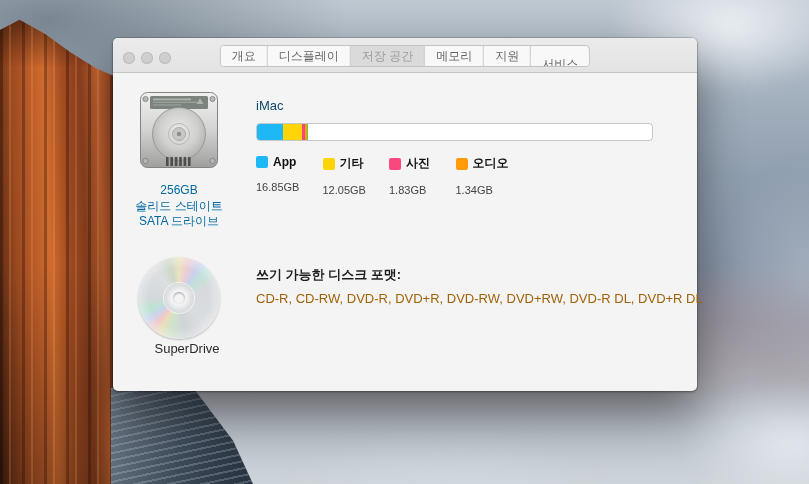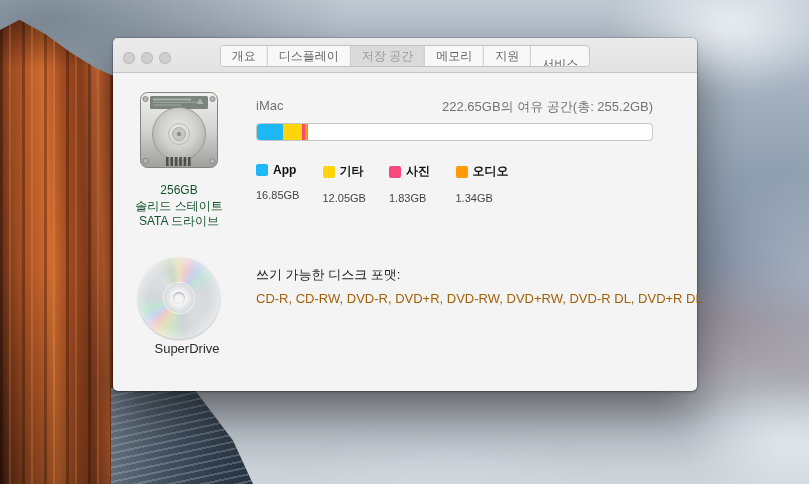--- a/index.html
+++ b/index.html
@@ -53,21 +53,21 @@
     white-space:nowrap; cursor:default; }
   .tab:last-child { border-right:none;margin-top:8px; }
   .tab.selected { background:#dadada; color:#9b9b9b; }
 
   .content { position:absolute; top:35px; left:0; right:0; bottom:0; }
 
   
   .left-col { position:absolute; left:0; top:0; width:132px; text-align:center; }
   .hd-icon { position:absolute; left:26px; top:18px; }
   .drive-label { position:absolute; left:0; top:110px; width:132px;
-    font-size:12px; line-height:15.5px; color:#14532d; white-space:pre-line; }
+    font-size:12px; line-height:15.5px; color:#0369a1; white-space:pre-line; }
   .disc { position:absolute; left:25px; top:184px; width:82px; height:82px; border-radius:50%;
     background:
       radial-gradient(circle at 50% 50%, rgba(255,255,255,0) 52%, rgba(255,255,255,.38) 72%, rgba(0,0,0,.10) 100%),
       conic-gradient(from 140deg,
         #d9dcdf 0deg, #cfd4d8 30deg, #cfe3c9 55deg, #e8ddb9 70deg, #efc9c9 82deg,
         #c9d4ee 95deg, #bde3d2 108deg, #d4d8db 130deg, #dcdfe2 180deg,
         #cdd9c7 205deg, #ebe2c0 220deg, #edccd4 235deg, #c6d2ec 252deg,
         #c2e2d8 266deg, #d6dadd 290deg, #dadde0 360deg);
     box-shadow: 0 1px 2px rgba(0,0,0,.25); }
   .disc::before { content:""; position:absolute; left:50%; top:50%; width:30px; height:30px;
@@ -75,33 +75,33 @@
     background: radial-gradient(circle, #f2f3f4 0 35%, #dddfe1 60%, #cfd1d3 100%);
     box-shadow: 0 0 0 1px rgba(255,255,255,.65); }
   .disc::after { content:""; position:absolute; left:50%; top:50%; width:12px; height:12px;
     margin:-6px 0 0 -6px; border-radius:50%; background:#f4f4f5;
     box-shadow: inset 0 1px 2px rgba(0,0,0,.35); }
   .superdrive-label { position:absolute; left:8px; top:268px; width:132px;
     font-size:13px; color:#2b2b2b; }
 
   
   .imac-row { position:absolute; left:143px; top:25px; width:397px;
-    display:flex; justify-content:space-between; font-size:13px; color:#737373;gap:39px; }
+    display:flex; justify-content:space-between; font-size:13px; color:#0c4a6e;gap:39px; }
   .usage-bar { position:absolute; left:143px; top:50px; width:397px; height:18px;
     background:#fff; border:1px solid #c7c7c7; border-radius:4px;
     display:flex; overflow:hidden; }
   .seg { height:100%; flex-shrink:0; }
   .legend { position:absolute; left:143px; top:82px; display:flex; }
   .legend-item { width:66.5px; }
-  .legend-top { display:flex; align-items:center;margin-top:8px; }
+  .legend-top { display:flex; align-items:center; }
   .swatch { width:12px; height:12px; border-radius:2px; flex-shrink:0; }
   .legend-label { margin-left:5px; font-size:12px; font-weight:bold; color:#111; white-space:nowrap; }
   .legend-size { margin-top:12px; font-size:11px; color:#434343; white-space:nowrap; }
 
-  .formats-title { position:absolute; left:143px; top:193px; font-size:13px; font-weight:normal; color:#1d1d1d; }
+  .formats-title { position:absolute; left:143px; top:193px; font-size:13px; font-weight:bold; color:#1d1d1d; }
   .formats-list { position:absolute; left:143px; top:218px; font-size:13px; color:#a16207; white-space:nowrap; }
 </style>
 </head>
 <body>
 
 <div class="desktop">
   <div class="sky-shade"></div>
   <div class="cloud c1"></div>
   <div class="cloud c4"></div>
   <div class="cloud c5"></div>
@@ -166,21 +166,20 @@
         </svg>
         <div class="drive-label">256GB
 솔리드 스테이트
 SATA 드라이브</div>
         <div class="disc"></div>
         <div class="superdrive-label">SuperDrive</div>
       </div>
 
       <div class="imac-row">
         <span>iMac</span>
-        <span>222.65GB의 여유 공간(총: 255.2GB)</span>
       </div>
 
       <div class="usage-bar">
           <div class="seg" style="width: 6.60266%; background: rgb(30, 184, 246);"></div>
           <div class="seg" style="width: 4.72179%; background: rgb(255, 212, 8);"></div>
           <div class="seg" style="width: 0.717085%; background: rgb(248, 72, 126);"></div>
           <div class="seg" style="width: 0.525078%; background: rgb(255, 155, 7);"></div>
           <div class="seg" style="width: 0.189694%; background: rgb(87, 214, 77);"></div>
           <div class="seg" style="width: 0.002978%; background: rgb(182, 120, 242);"></div>
         </div>

